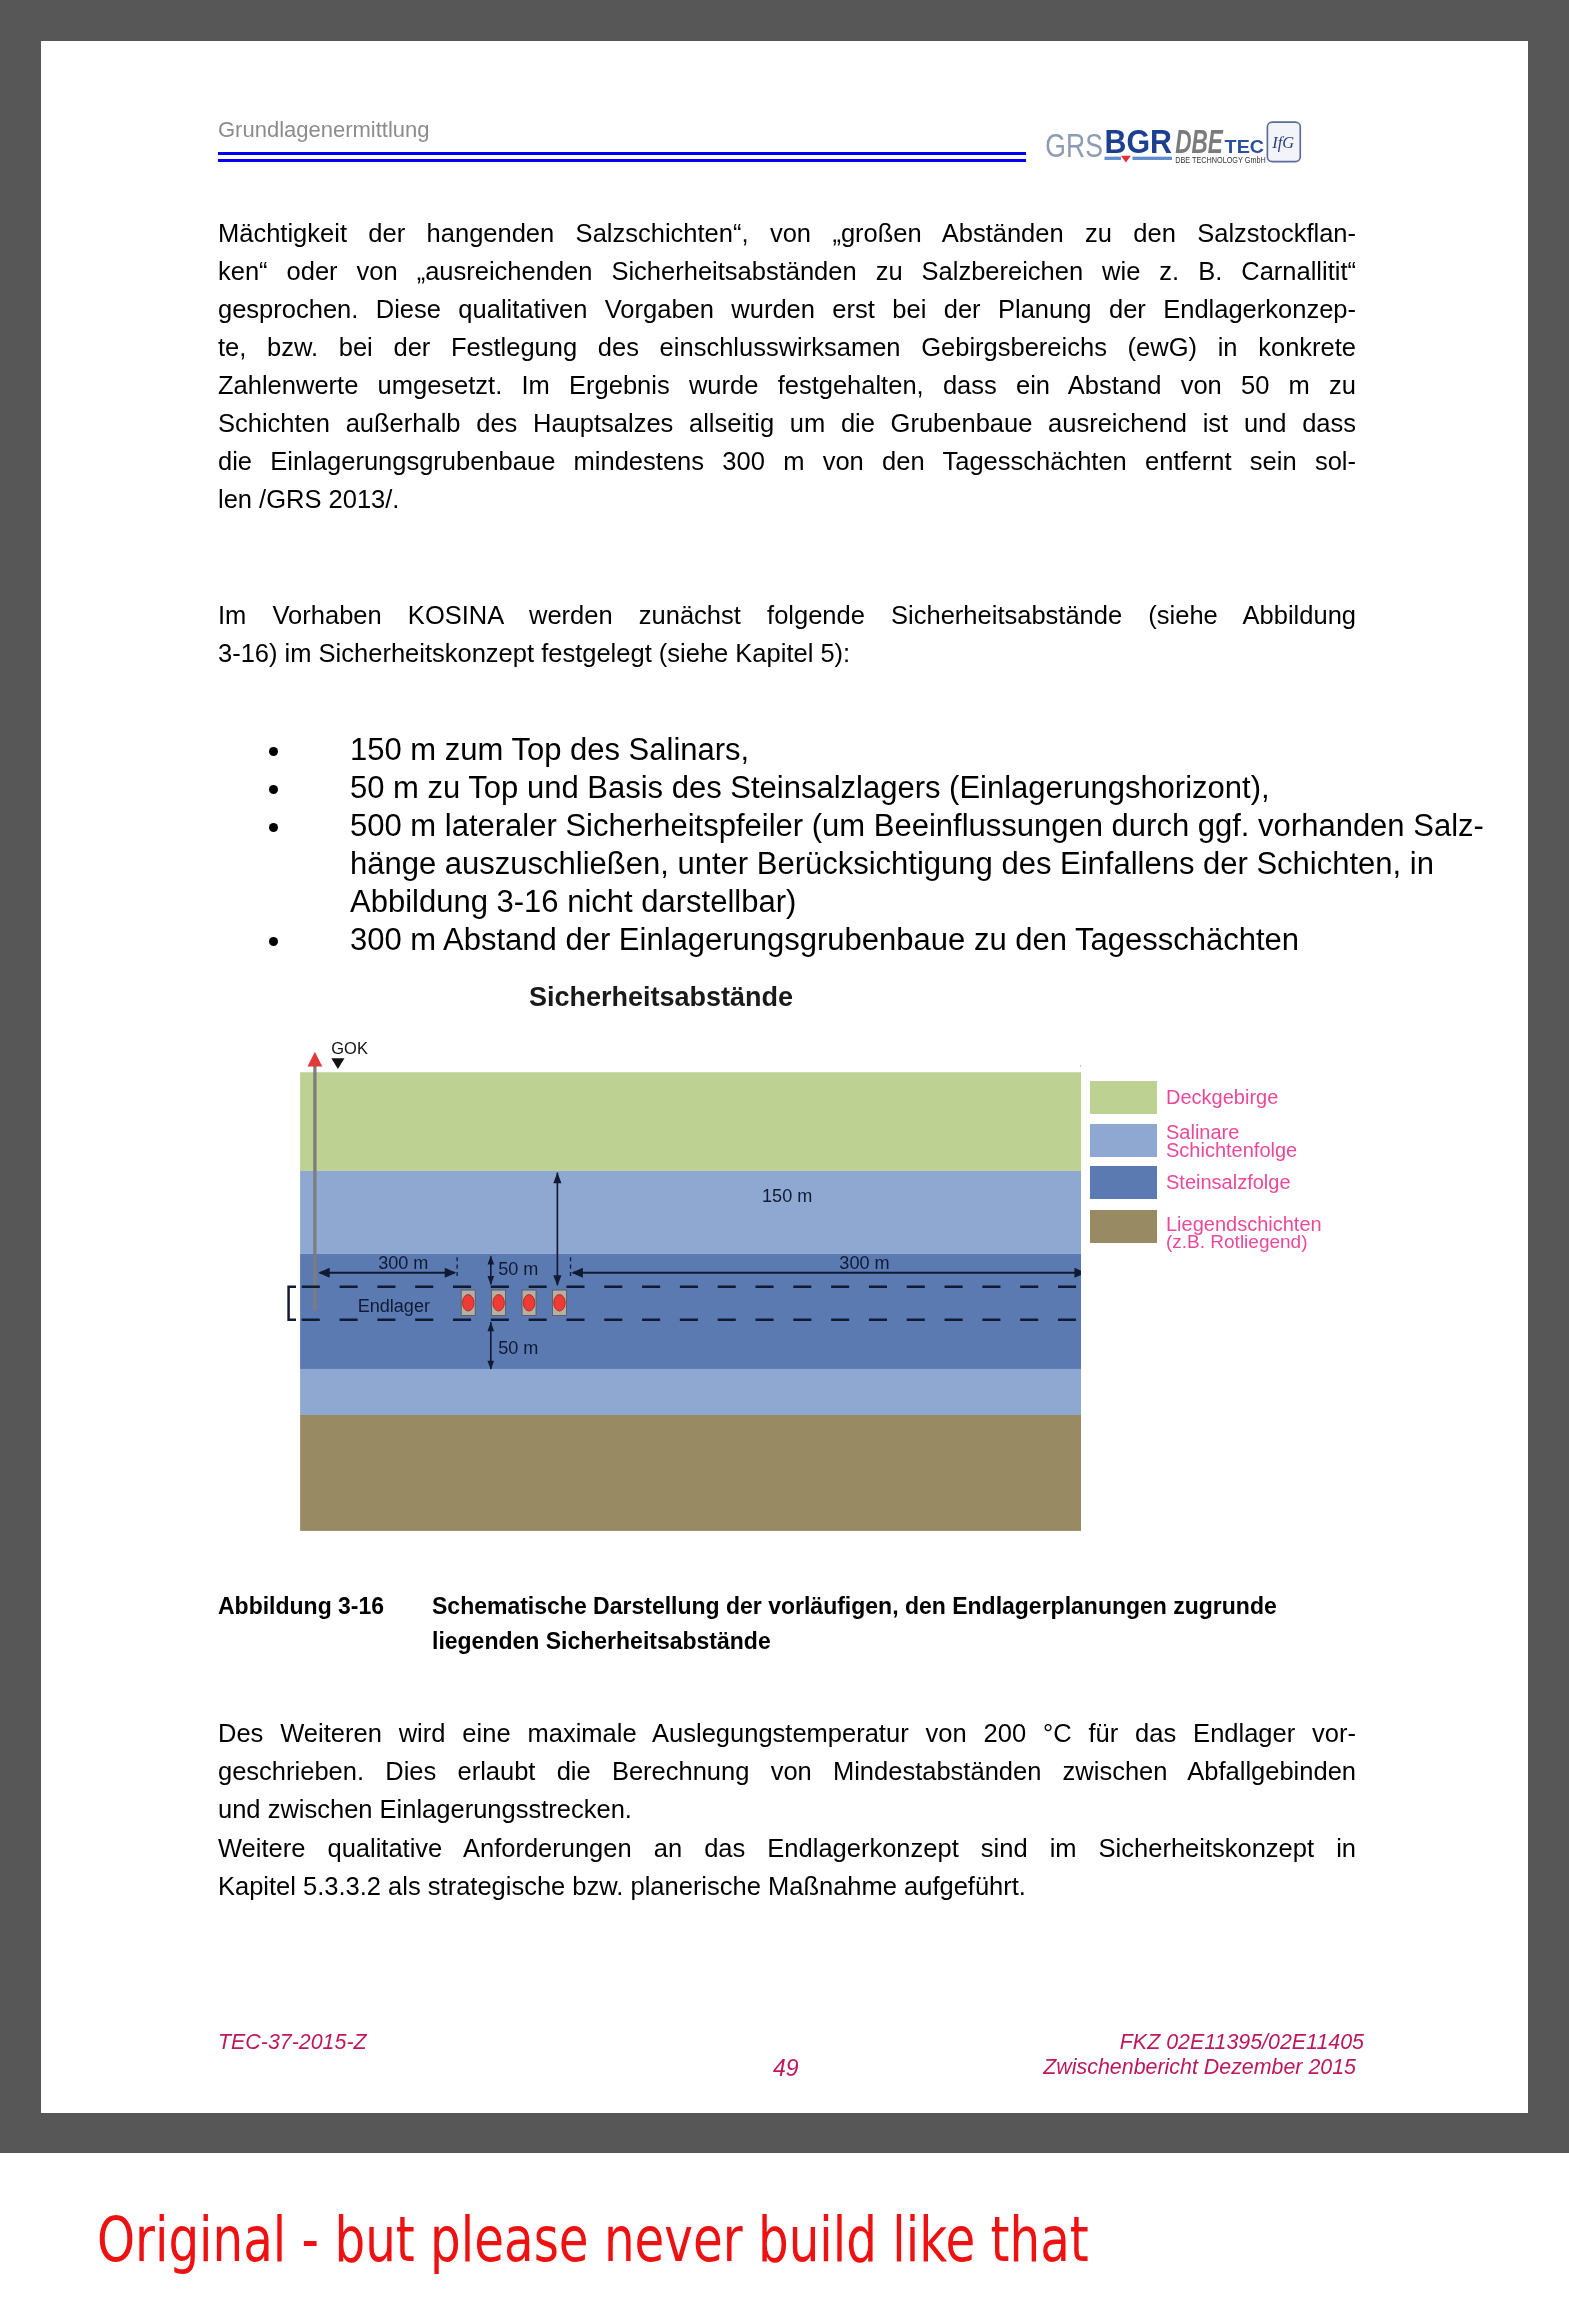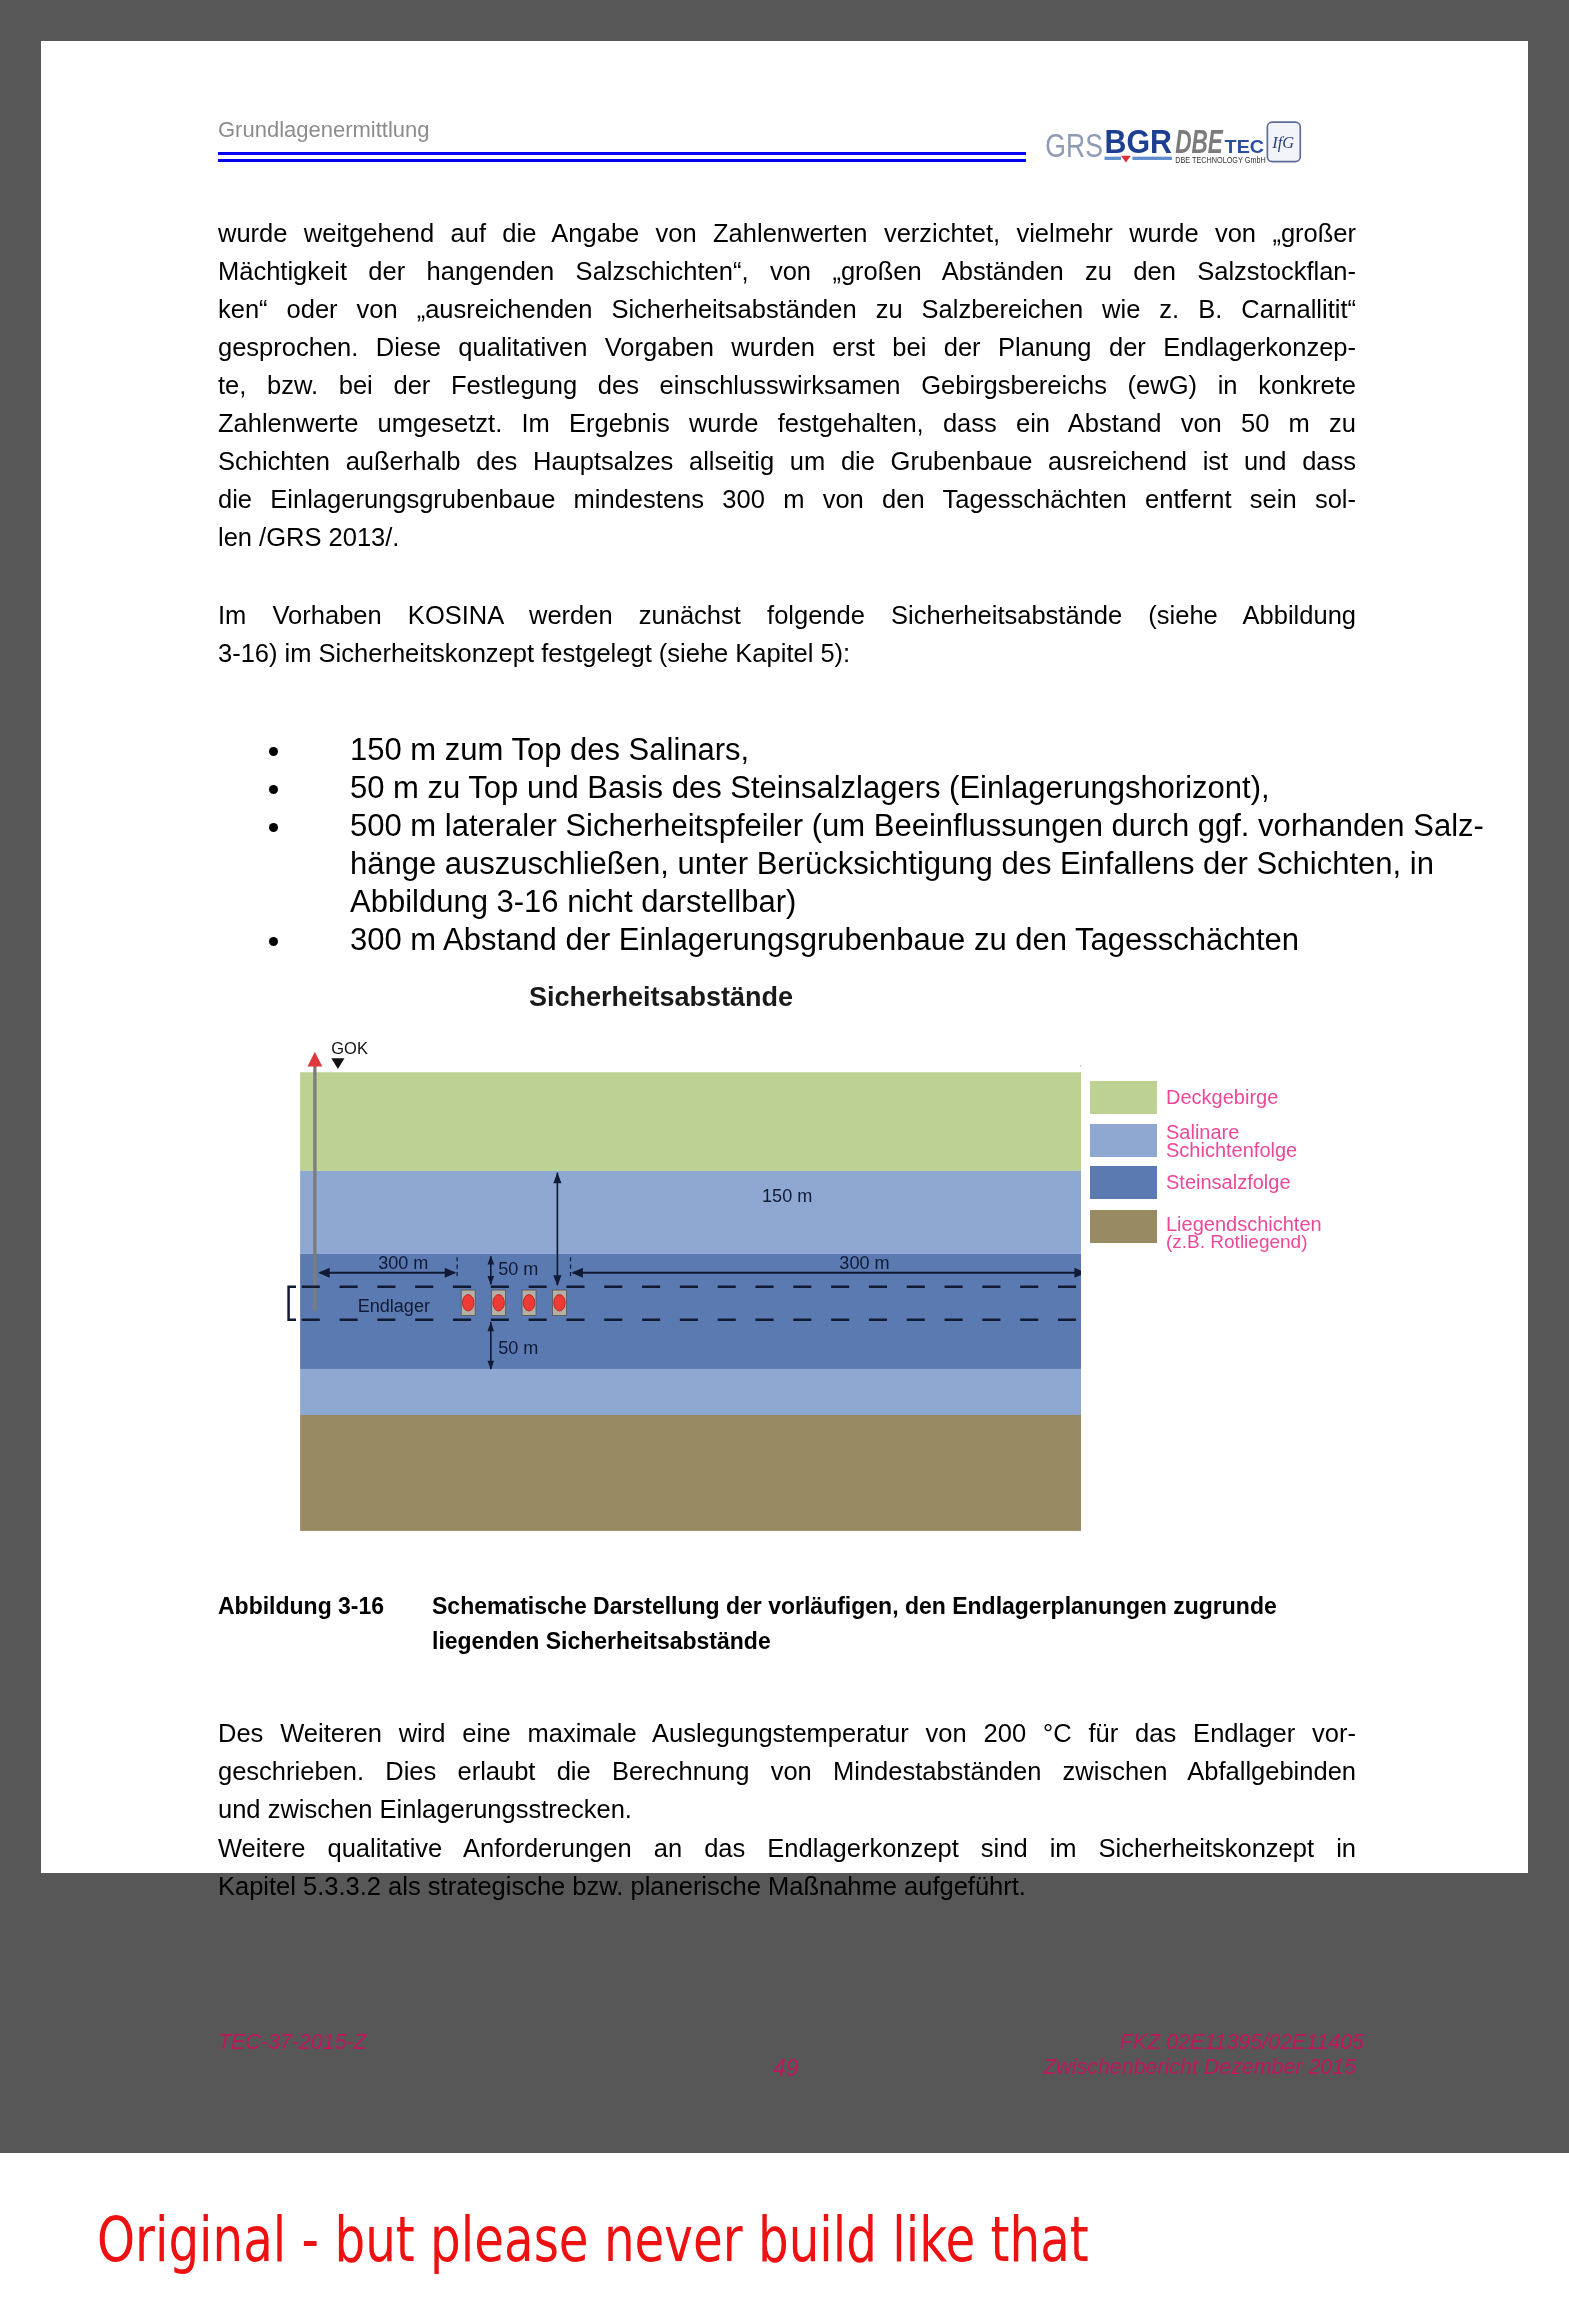--- a/index.html
+++ b/index.html
@@ -6,21 +6,21 @@
   body {
     width: 1569px; height: 2319px; position: relative; overflow: hidden;
     background: #ffffff;
     font-family: "Liberation Sans", sans-serif;
   }
   .viewer-bg {
     position: absolute; left: 0; top: 0; width: 1569px; height: 2153px;
     background: #575757;
   }
   .page {
-    position: absolute; left: 41px; top: 41px; width: 1487px; height: 1832px;
+    position: absolute; left: 41px; top: 41px; width: 1487px; height: 2072px;
     background: #ffffff;
   }
   
   .hdr-title {
     position: absolute; left: 177px; top: 76px;
     font-size: 22px; color: #8c8c8c; letter-spacing: 0px;
   }
   .hdr-line {
     position: absolute; left: 177px; width: 808px; height: 2.5px; background: #0000f0;
   }
@@ -96,21 +96,20 @@
       <rect x="110" y="48" width="48" height="4" fill="#5e8ccf"></rect>
       <text x="162" y="44" font-family="Liberation Sans, sans-serif" font-size="40" font-weight="bold" font-style="italic" fill="#7b7b7b" textLength="58" lengthAdjust="spacingAndGlyphs">DBE</text>
       <text x="222" y="44" font-family="Liberation Sans, sans-serif" font-size="22" font-weight="bold" fill="#2a4f9f" textLength="48" lengthAdjust="spacingAndGlyphs">TEC</text>
       <text x="162" y="56" font-family="Liberation Sans, sans-serif" font-size="10" fill="#333" textLength="110" lengthAdjust="spacingAndGlyphs">DBE TECHNOLOGY GmbH</text>
       <rect x="274" y="6" width="40" height="48" rx="6" fill="#f2f4fa" stroke="#5b6d96" stroke-width="2"></rect>
       <text x="280" y="38" font-family="Liberation Serif, serif" font-size="20" font-style="italic" fill="#2b3f7a">IfG</text>
     </svg>
   </div>
 
   <div class="text" style="top:173px">
-    <span class="line">wurde weitgehend auf die Angabe von Zahlenwerten verzichtet, vielmehr wurde von „großer</span>
     <span class="line">Mächtigkeit der hangenden Salzschichten“, von „großen Abständen zu den Salzstockflan-</span>
     <span class="line">ken“ oder von „ausreichenden Sicherheitsabständen zu Salzbereichen wie z. B. Carnallitit“</span>
     <span class="line">gesprochen. Diese qualitativen Vorgaben wurden erst bei der Planung der Endlagerkonzep-</span>
     <span class="line">te, bzw. bei der Festlegung des einschlusswirksamen Gebirgsbereichs (ewG) in konkrete</span>
     <span class="line">Zahlenwerte umgesetzt. Im Ergebnis wurde festgehalten, dass ein Abstand von 50 m zu</span>
     <span class="line">Schichten außerhalb des Hauptsalzes allseitig um die Grubenbaue ausreichend ist und dass</span>
     <span class="line">die Einlagerungsgrubenbaue mindestens 300 m von den Tagesschächten entfernt sein sol-</span>
     <span class="line last">len /GRS 2013/.</span>
   </div>
 

